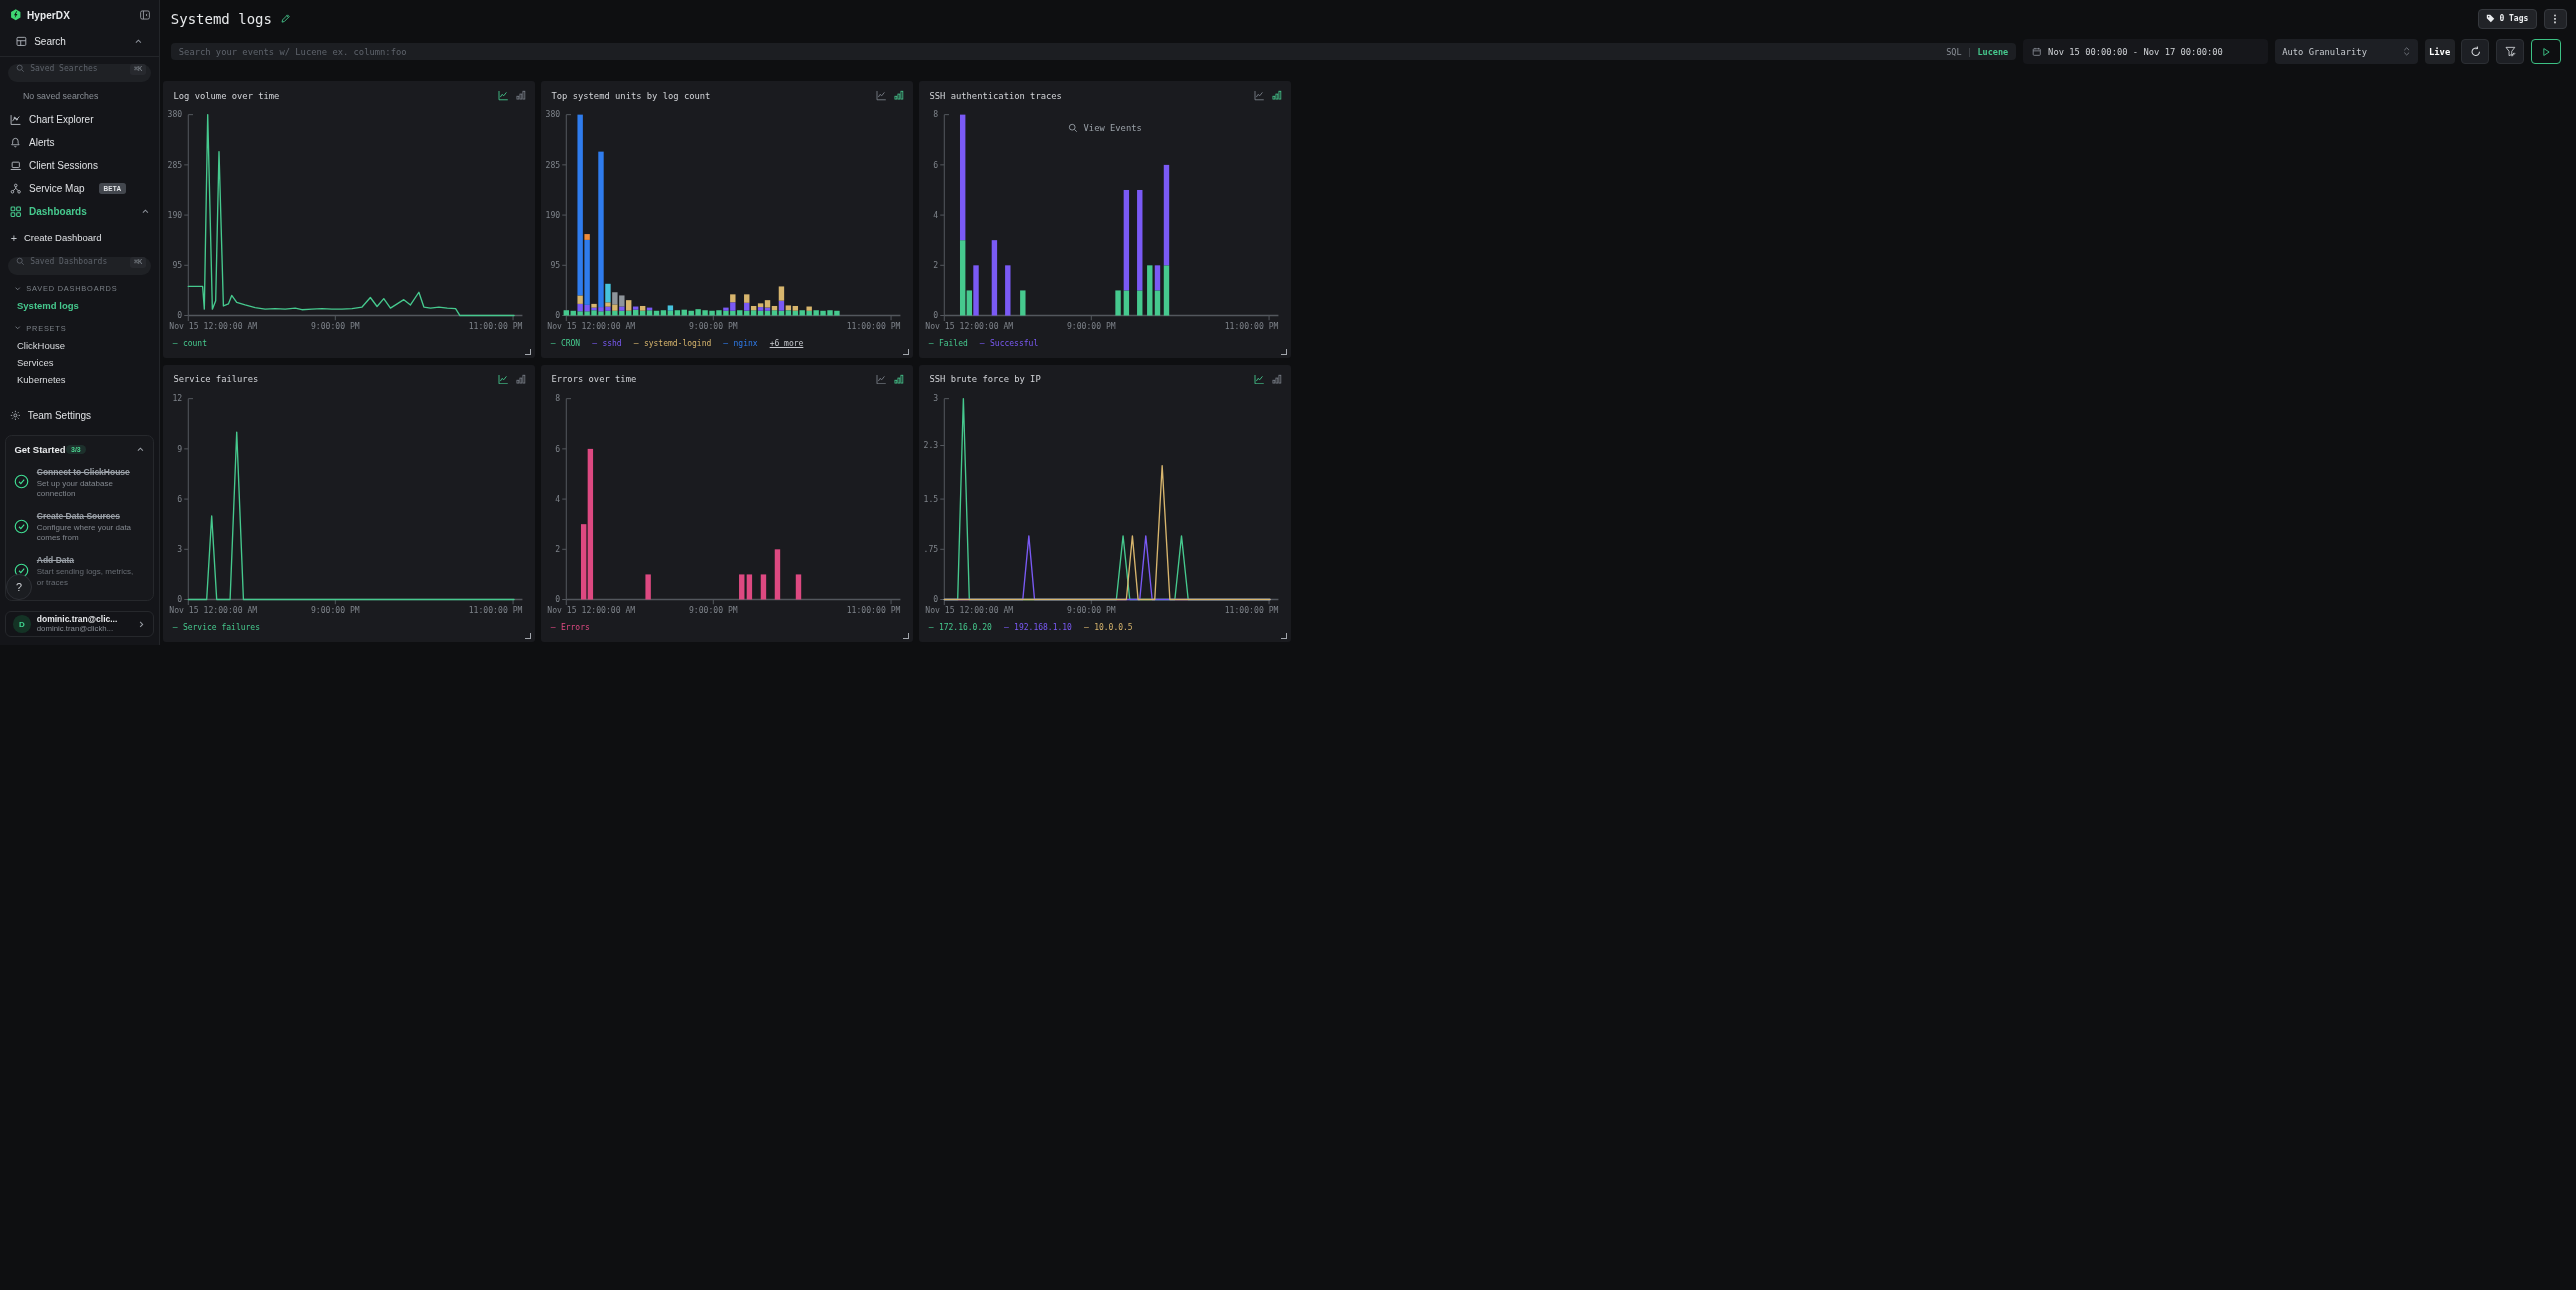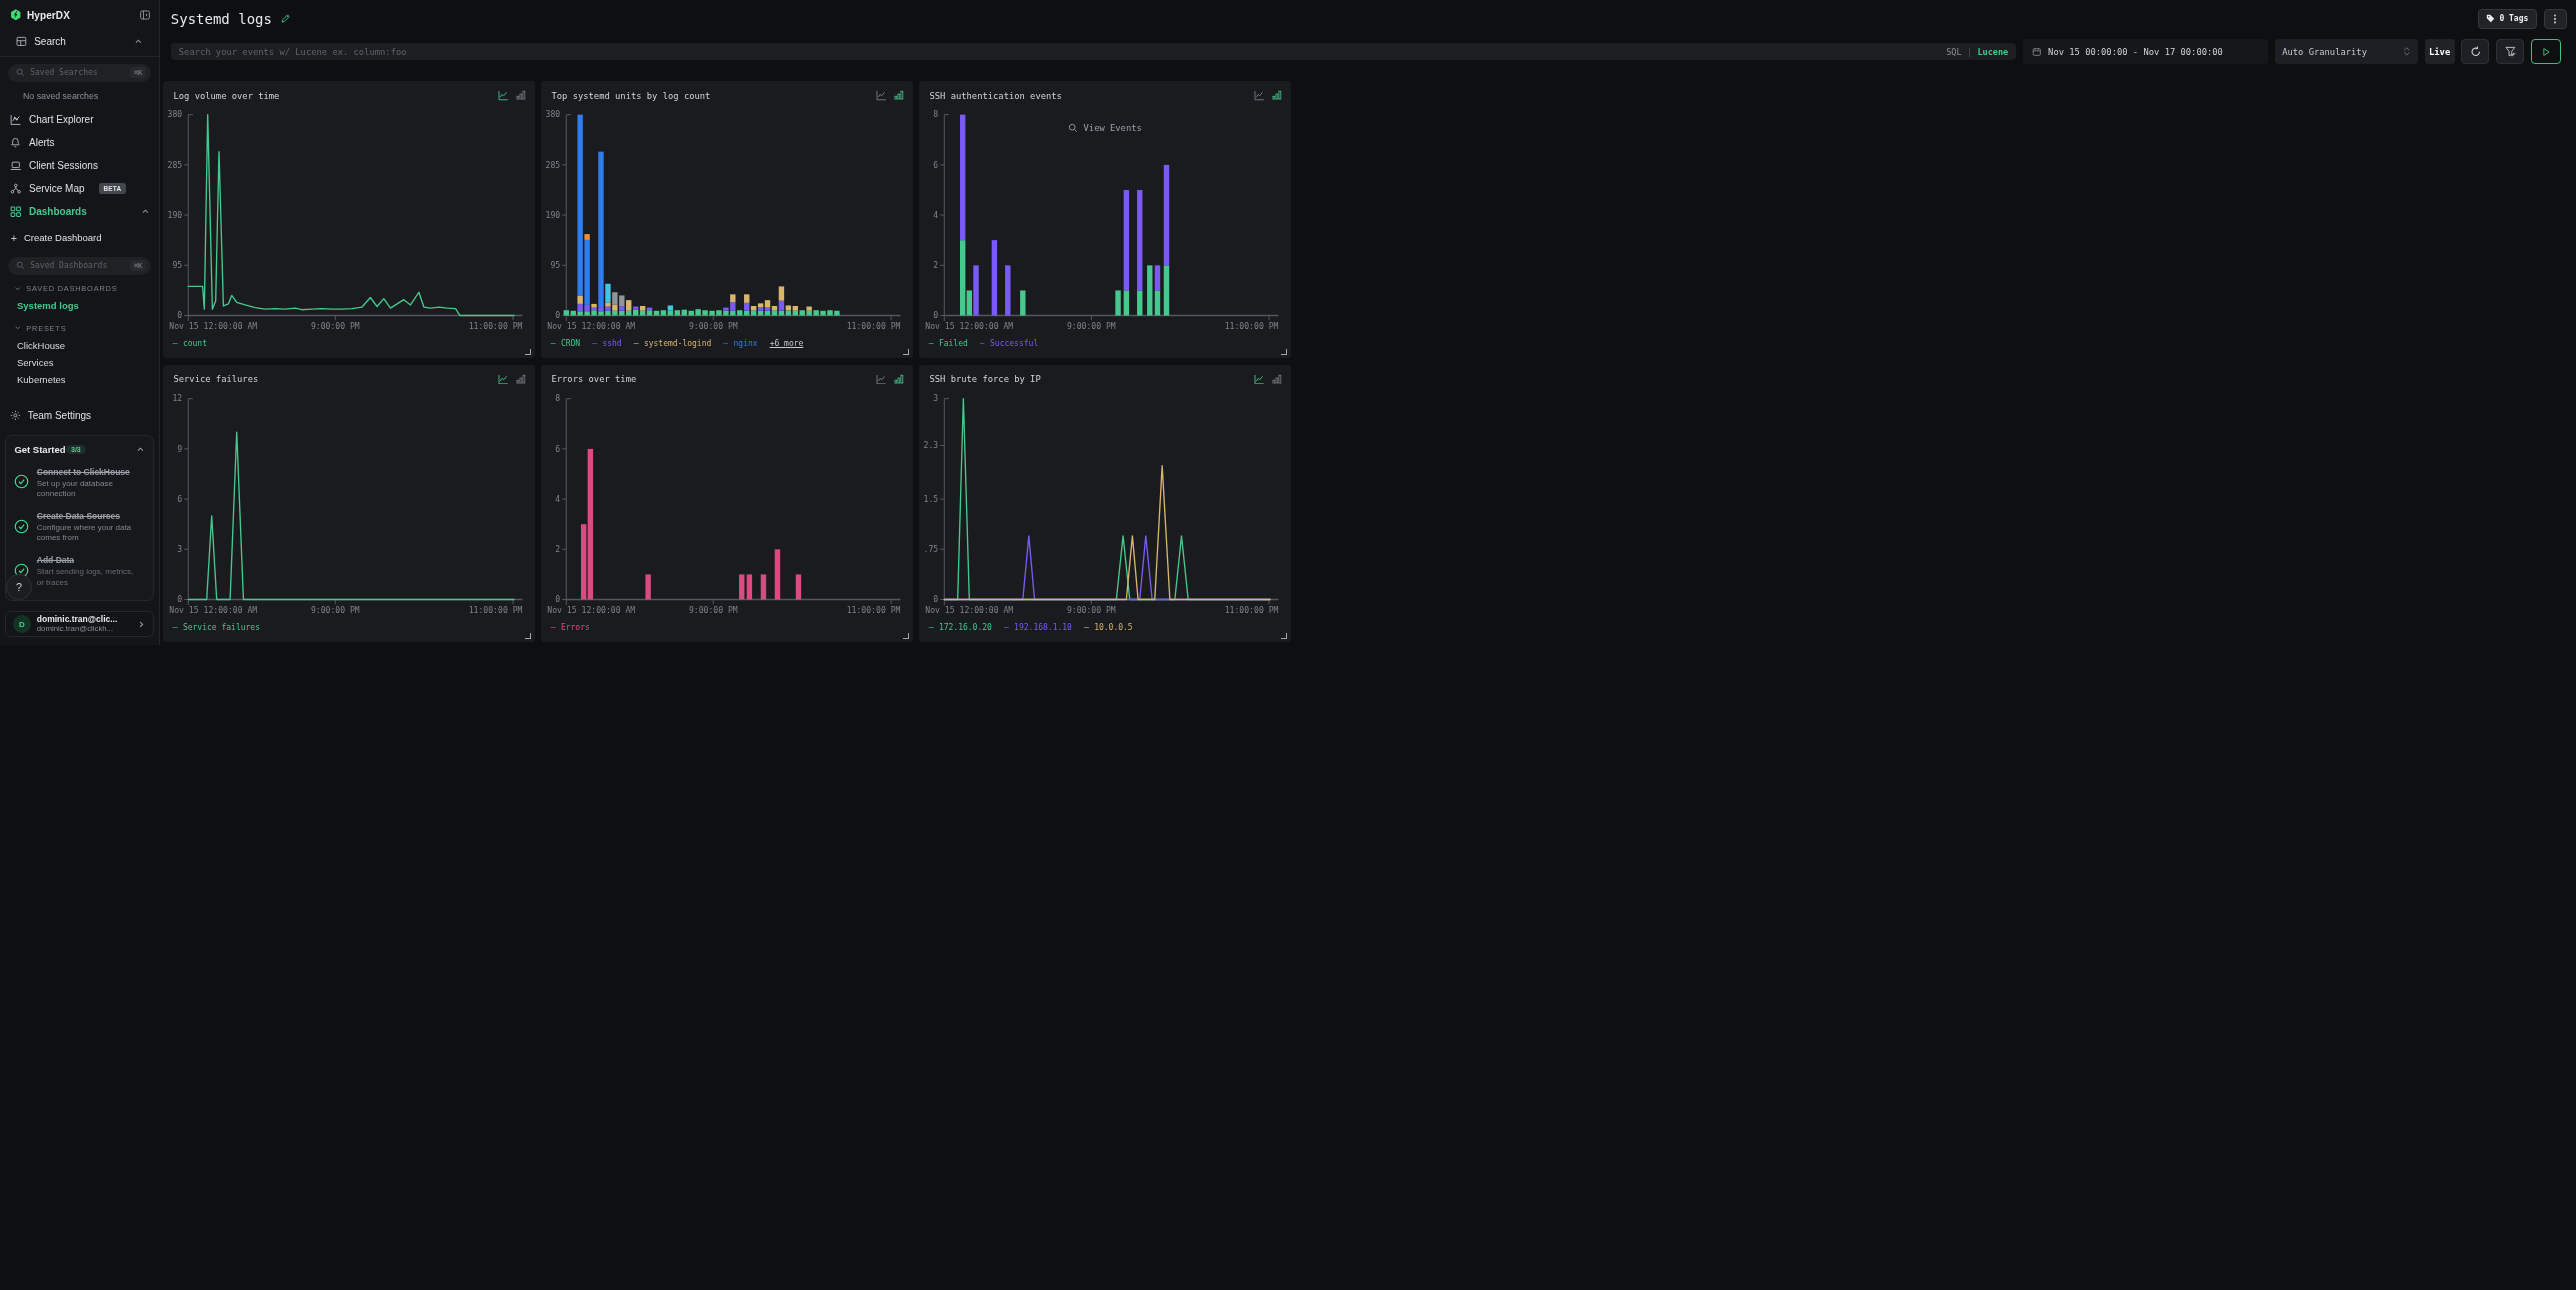--- a/index.html
+++ b/index.html
@@ -13,21 +13,21 @@
   svg{display:block}
   
   .sidebar{position:absolute;left:0;top:0;width:160px;height:645px;background:var(--side);
     border-right:0.7px solid #232529}
   .brand{display:flex;align-items:center;gap:6px;height:30px;padding:0 9.5px}
   .brand .name{font-weight:700;font-size:10px;letter-spacing:0.1px}
   .brand .collapse{margin-left:auto;color:#9ba0a7}
   .side-head{display:flex;align-items:center;gap:7.4px;height:23px;padding:0 16px;font-size:10px;color:#e2e4e7}
   .side-head .chev{margin-left:auto;color:#8d929a}
   .divider{height:0.7px;background:#232529;margin-top:2.7px}
-  .pill{display:flex;align-items:center;gap:5.4px;margin:7.4px 8px 0;height:18px;border-radius:9.5px;
+  .pill{display:flex;align-items:flex-start;gap:5.4px;margin:7.4px 8px 0;height:18px;border-radius:9.5px;
     background:#1f2125;padding:0 4.7px 0 8px;color:#5d626a}
   .pill input{flex:1;background:transparent;border:0;outline:0;color:#9aa0a8;
     font-family:"DejaVu Sans Mono","Liberation Mono",monospace;font-size:8px;min-width:0}
   .pill input::placeholder{color:#5d626a}
   .kbd{background:#27292e;border-radius:2.7px;font-size:7px;padding:1.4px 4px;color:#878d94}
   .no-saved{margin:8.8px 0 0 23px;font-size:8.8px;color:#8b9097}
   .nav{margin-top:7.4px}
   .nav-item{display:flex;align-items:center;gap:8px;height:23px;padding:0 9.5px;font-size:10px;color:#dfe1e4;cursor:pointer}
   .nav-item .ic{width:11.5px;color:#b4b8bf;display:flex}
   .nav-item.active{color:var(--green);font-weight:700}
@@ -569,21 +569,21 @@
         <div class="legend">
           <span style="color: rgb(70, 201, 142);"><span class="dash">—</span>CRON</span>
           <span style="color: rgb(122, 90, 245);"><span class="dash">—</span>sshd</span>
           <span style="color: rgb(215, 181, 109);"><span class="dash">—</span>systemd-logind</span>
           <span style="color: rgb(47, 124, 237);"><span class="dash">—</span>nginx</span>
           <span class="more">+6 more</span>
         </div>
         <div class="resize"></div>
       </div>
       <div class="panel">
-        <div class="p-title">SSH authentication events</div>
+        <div class="p-title">SSH authentication traces</div>
         <div class="p-icons">
           <span class="ic" style="color:#7b818a">
             <svg width="10.8" height="10.8" viewBox="0 0 16 16" fill="none" stroke="currentColor" stroke-width="1.3">
               <path d="M1.5 1.5v13h13"></path>
               <polyline points="3.5,10.5 6,6.5 8.5,8.5 12.5,3.5"></polyline>
             </svg>
           </span>
           <span class="ic" style="color:#46c98e">
             <svg width="10" height="10" viewBox="0 0 16 16" fill="none" stroke="currentColor" stroke-width="1.3">
               <rect x="1.5" y="10" width="3" height="4.5"></rect>

